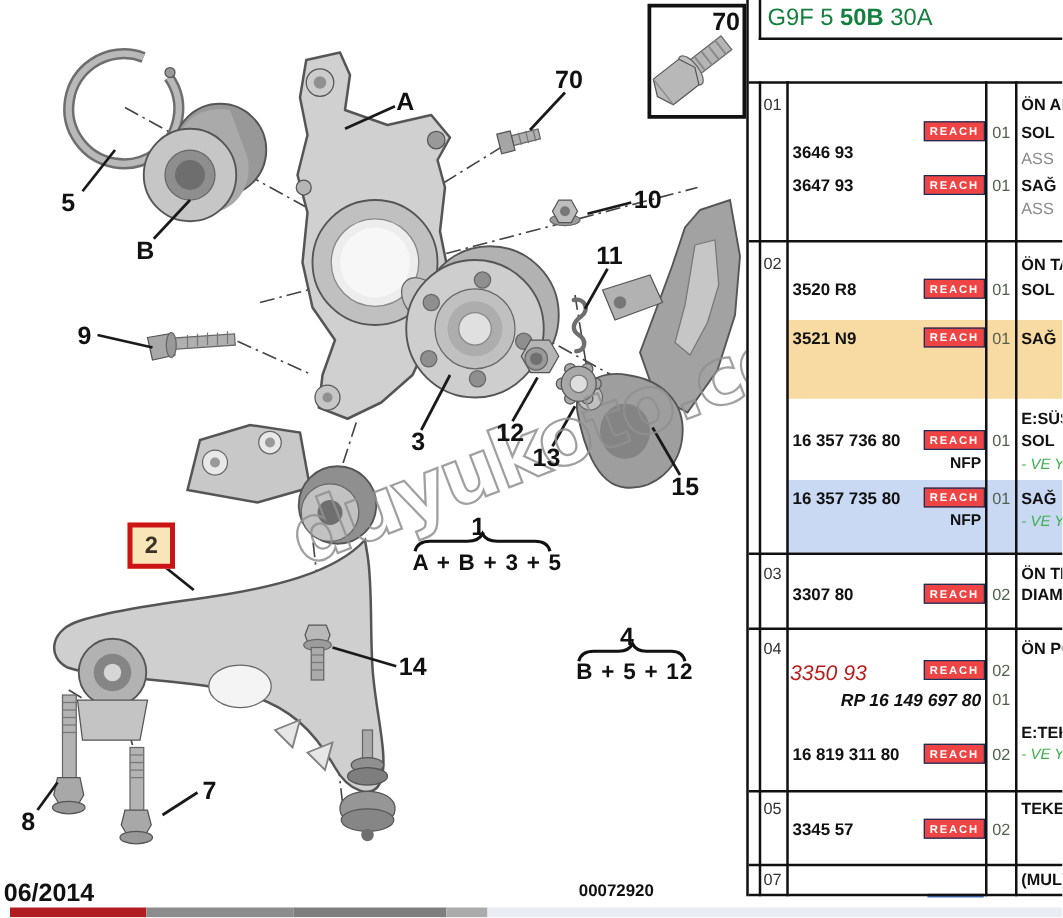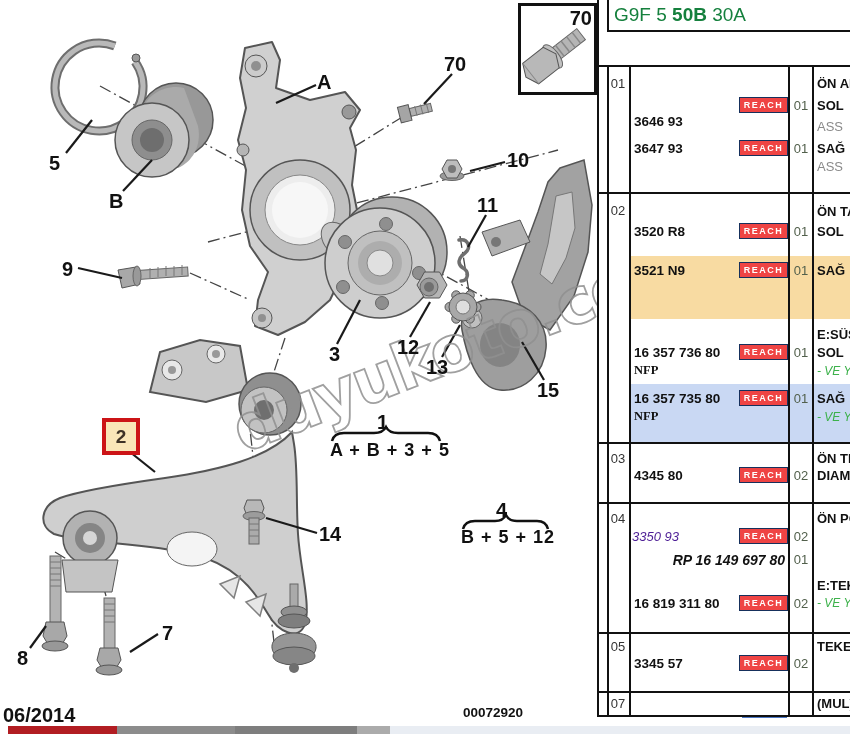--- a/index.html
+++ b/index.html
@@ -22,23 +22,23 @@
   #thead .ttl b{font-weight:bold;}
   .vline{position:absolute;width:2px;background:#111;z-index:1;}
   .hline{position:absolute;height:2px;background:#111;z-index:2;}
   .section{position:absolute;left:0;width:253px;border-top:2px solid #111;box-sizing:border-box;}
   .band{position:absolute;left:30px;width:223px;z-index:0;}
   .band.orange{background:#f8dba2;}
   .band.blue{background:#c9d8f3;}
   .cell{position:absolute;z-index:2;white-space:nowrap;line-height:1.1;}
   .num{left:8px;width:22px;text-align:center;font-size:13px;color:#333;}
   .part{left:35px;font-weight:bold;font-size:13.5px;color:#111;}
-  .part-italic{left:33px;font-style:italic;font-size:13px;color:#4c1d95;}
+  .part-italic{left:33px;font-style:italic;font-size:17px;color:#b91c1c;}
   .rp{left:35px;width:151px;text-align:right;font-style:italic;font-weight:bold;font-size:14px;color:#111;}
-  .nfp{left:35px;width:151px;text-align:left;font-weight:bold;font-size:12.5px;color:#111;font-family:Liberation Serif, serif;}
+  .nfp{left:35px;width:151px;text-align:right;font-weight:bold;font-size:12.5px;color:#111;}
   .qty{left:190px;width:24px;text-align:center;font-size:13px;color:#52604c;}
   .desc{left:218px;font-weight:bold;font-size:13px;color:#111;}
   .desc-gray{left:218px;font-size:13px;color:#8a8a8a;}
   .note{left:218px;font-style:italic;font-size:12px;color:#3cb14a;}
   .reach{left:140px;width:47px;height:14px;background:#ef4444;border:1px solid #16305c;
          color:#fff;font-size:9px;font-weight:bold;letter-spacing:1.5px;text-align:center;line-height:14px;}
   .bluebar{left:143px;width:45px;height:3px;background:#4a76c4;}
   
   #footer-date{position:absolute;left:3px;top:704px;font-weight:bold;font-size:20px;color:#111;z-index:5;}
   #footer-doc{position:absolute;left:463px;top:705px;font-weight:bold;font-size:13.5px;color:#111;z-index:5;}
@@ -341,21 +341,21 @@
           <div class="cell part" style="top: 198px;">16 357 735 80</div>
           <div class="cell reach" style="top: 196px;">REACH</div>
           <div class="cell qty" style="top: 198px;">01</div>
           <div class="cell desc" style="top: 198px;">SAĞ</div>
           <div class="cell nfp" style="top: 216px;">NFP</div>
           <div class="cell note" style="top: 217px;">- VE Y</div>
         </div>
         <div class="section" style="top: 442px; height: 60px;">
           <div class="cell num" style="top: 8px;">03</div>
           <div class="cell desc" style="top: 8px;">ÖN TE</div>
-          <div class="cell part" style="top: 25px;">4345 80</div>
+          <div class="cell part" style="top: 25px;">3307 80</div>
           <div class="cell reach" style="top: 23px;">REACH</div>
           <div class="cell qty" style="top: 25px;">02</div>
           <div class="cell desc" style="top: 25px;">DIAM</div>
         </div>
         <div class="section" style="top: 502px; height: 130px;">
           <div class="cell num" style="top: 8px;">04</div>
           <div class="cell desc" style="top: 8px;">ÖN PO</div>
           <div class="cell part-italic" style="top: 26px;">3350 93</div>
           <div class="cell reach" style="top: 24px;">REACH</div>
           <div class="cell qty" style="top: 26px;">02</div>

